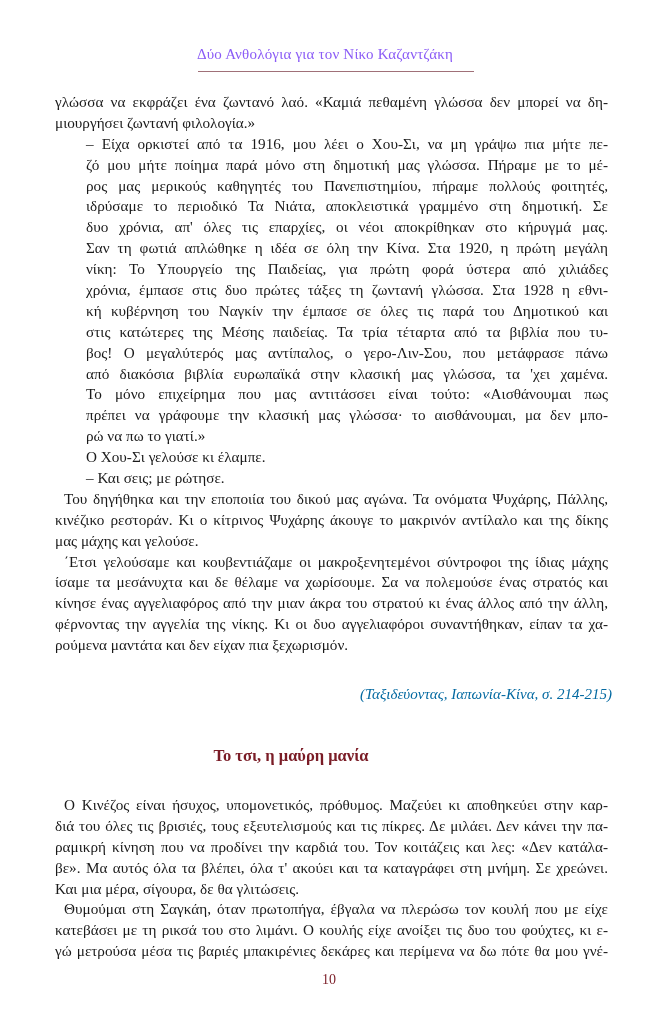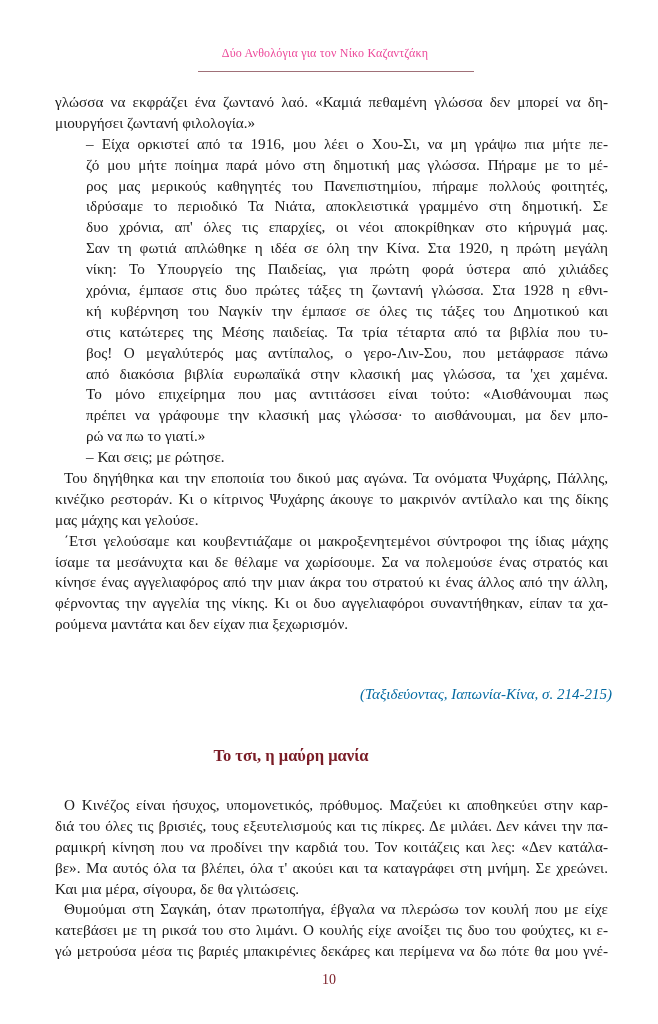--- a/index.html
+++ b/index.html
@@ -3,21 +3,21 @@
 <meta charset="utf-8">
 <style>
   html, body { margin: 0; padding: 0; }
   body {
     width: 658px; height: 1024px; background: #ffffff; overflow: hidden;
     font-family: "Liberation Serif", "DejaVu Serif", serif;
     color: #1a1a1a; position: relative;
   }
   .running-head {
     position: absolute; left: 180px; top: 46px; width: 290px;
-    text-align: center; color: #ec4899; font-size: 12px; letter-spacing: 0.2px;
+    text-align: center; color: #8b5cf6; font-size: 15px; letter-spacing: 0.2px;
   }
   .head-rule {
     position: absolute; left: 198px; top: 71px; width: 276px; height: 1px;
     background: #a07078;
   }
   .body-block { position: absolute; left: 55px; width: 553px; }
   .line {
     font-size: 15.2px; line-height: 20.9px; height: 20.9px;
     white-space: nowrap; text-align: justify; text-align-last: justify;
   }
@@ -47,27 +47,28 @@
     <div class="line">γλώσσα να εκφράζει ένα ζωντανό λαό. «Καμιά πεθαμένη γλώσσα δεν μπορεί να δη-</div>
     <div class="line last">μιουργήσει ζωντανή φιλολογία.»</div>
     <div class="line indent-q">– Είχα ορκιστεί από τα 1916, μου λέει ο Χου-Σι, να μη γράψω πια μήτε πε-</div>
     <div class="line indent-q">ζό μου μήτε ποίημα παρά μόνο στη δημοτική μας γλώσσα. Πήραμε με το μέ-</div>
     <div class="line indent-q">ρος μας μερικούς καθηγητές του Πανεπιστημίου, πήραμε πολλούς φοιτητές,</div>
     <div class="line indent-q">ιδρύσαμε το περιοδικό Τα Νιάτα, αποκλειστικά γραμμένο στη δημοτική. Σε</div>
     <div class="line indent-q">δυο χρόνια, απ' όλες τις επαρχίες, οι νέοι αποκρίθηκαν στο κήρυγμά μας.</div>
     <div class="line indent-q">Σαν τη φωτιά απλώθηκε η ιδέα σε όλη την Κίνα. Στα 1920, η πρώτη μεγάλη</div>
     <div class="line indent-q">νίκη: Το Υπουργείο της Παιδείας, για πρώτη φορά ύστερα από χιλιάδες</div>
     <div class="line indent-q">χρόνια, έμπασε στις δυο πρώτες τάξες τη ζωντανή γλώσσα. Στα 1928 η εθνι-</div>
-    <div class="line indent-q">κή κυβέρνηση του Ναγκίν την έμπασε σε όλες τις τάξες του Δημοτικού και</div>
+    <div class="line indent-q">κή κυβέρνηση του Ναγκίν την έμπασε σε όλες τις παρά του Δημοτικού και</div>
     <div class="line indent-q">στις κατώτερες της Μέσης παιδείας. Τα τρία τέταρτα από τα βιβλία που τυ-</div>
     <div class="line indent-q">βος! Ο μεγαλύτερός μας αντίπαλος, ο γερο-Λιν-Σου, που μετάφρασε πάνω</div>
     <div class="line indent-q">από διακόσια βιβλία ευρωπαϊκά στην κλασική μας γλώσσα, τα 'χει χαμένα.</div>
     <div class="line indent-q">Το μόνο επιχείρημα που μας αντιτάσσει είναι τούτο: «Αισθάνουμαι πως</div>
     <div class="line indent-q">πρέπει να γράφουμε την κλασική μας γλώσσα· το αισθάνουμαι, μα δεν μπο-</div>
     <div class="line last indent-q">ρώ να πω το γιατί.»</div>
+    <div class="line last indent-q">Ο Χου-Σι γελούσε κι έλαμπε.</div>
     <div class="line last indent-q">– Και σεις; με ρώτησε.</div>
     <div class="line indent-p">Του δηγήθηκα και την εποποιία του δικού μας αγώνα. Τα ονόματα Ψυχάρης, Πάλλης,</div>
     <div class="line">κινέζικο ρεστοράν. Κι ο κίτρινος Ψυχάρης άκουγε το μακρινόν αντίλαλο και της δίκης</div>
     <div class="line last">μας μάχης και γελούσε.</div>
     <div class="line indent-p">΄Ετσι γελούσαμε και κουβεντιάζαμε οι μακροξενητεμένοι σύντροφοι της ίδιας μάχης</div>
     <div class="line">ίσαμε τα μεσάνυχτα και δε θέλαμε να χωρίσουμε. Σα να πολεμούσε ένας στρατός και</div>
     <div class="line">κίνησε ένας αγγελιαφόρος από την μιαν άκρα του στρατού κι ένας άλλος από την άλλη,</div>
     <div class="line">φέρνοντας την αγγελία της νίκης. Κι οι δυο αγγελιαφόροι συναντήθηκαν, είπαν τα χα-</div>
     <div class="line last">ρούμενα μαντάτα και δεν είχαν πια ξεχωρισμόν.</div>
   </div>

